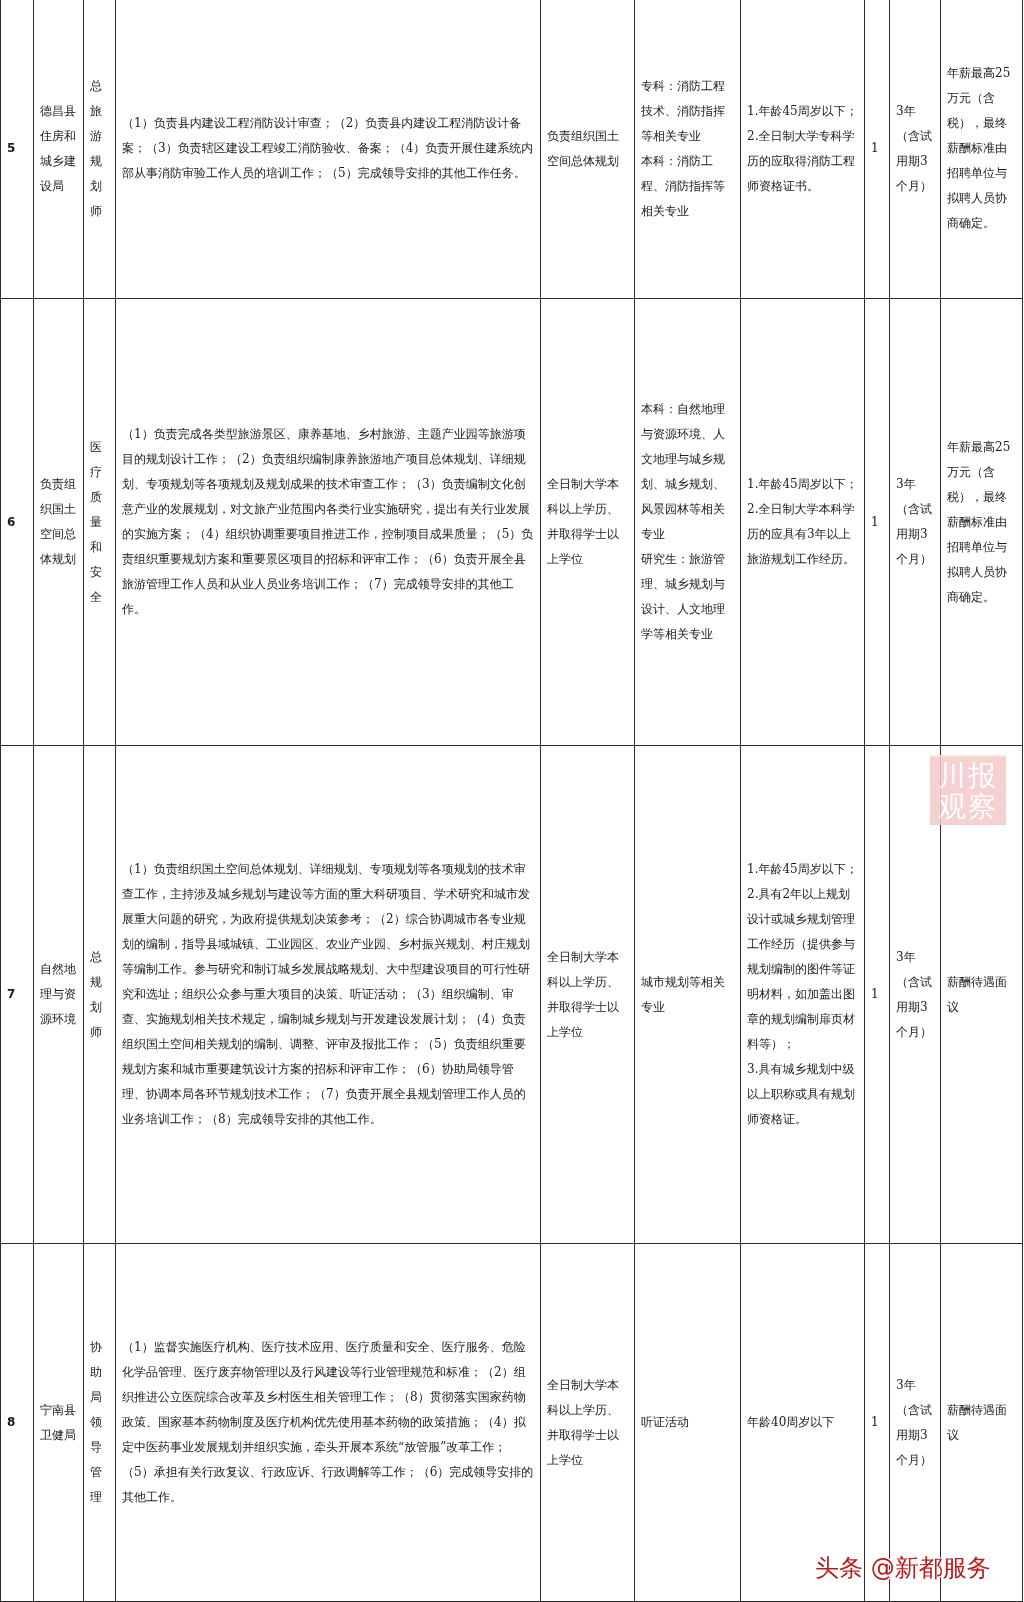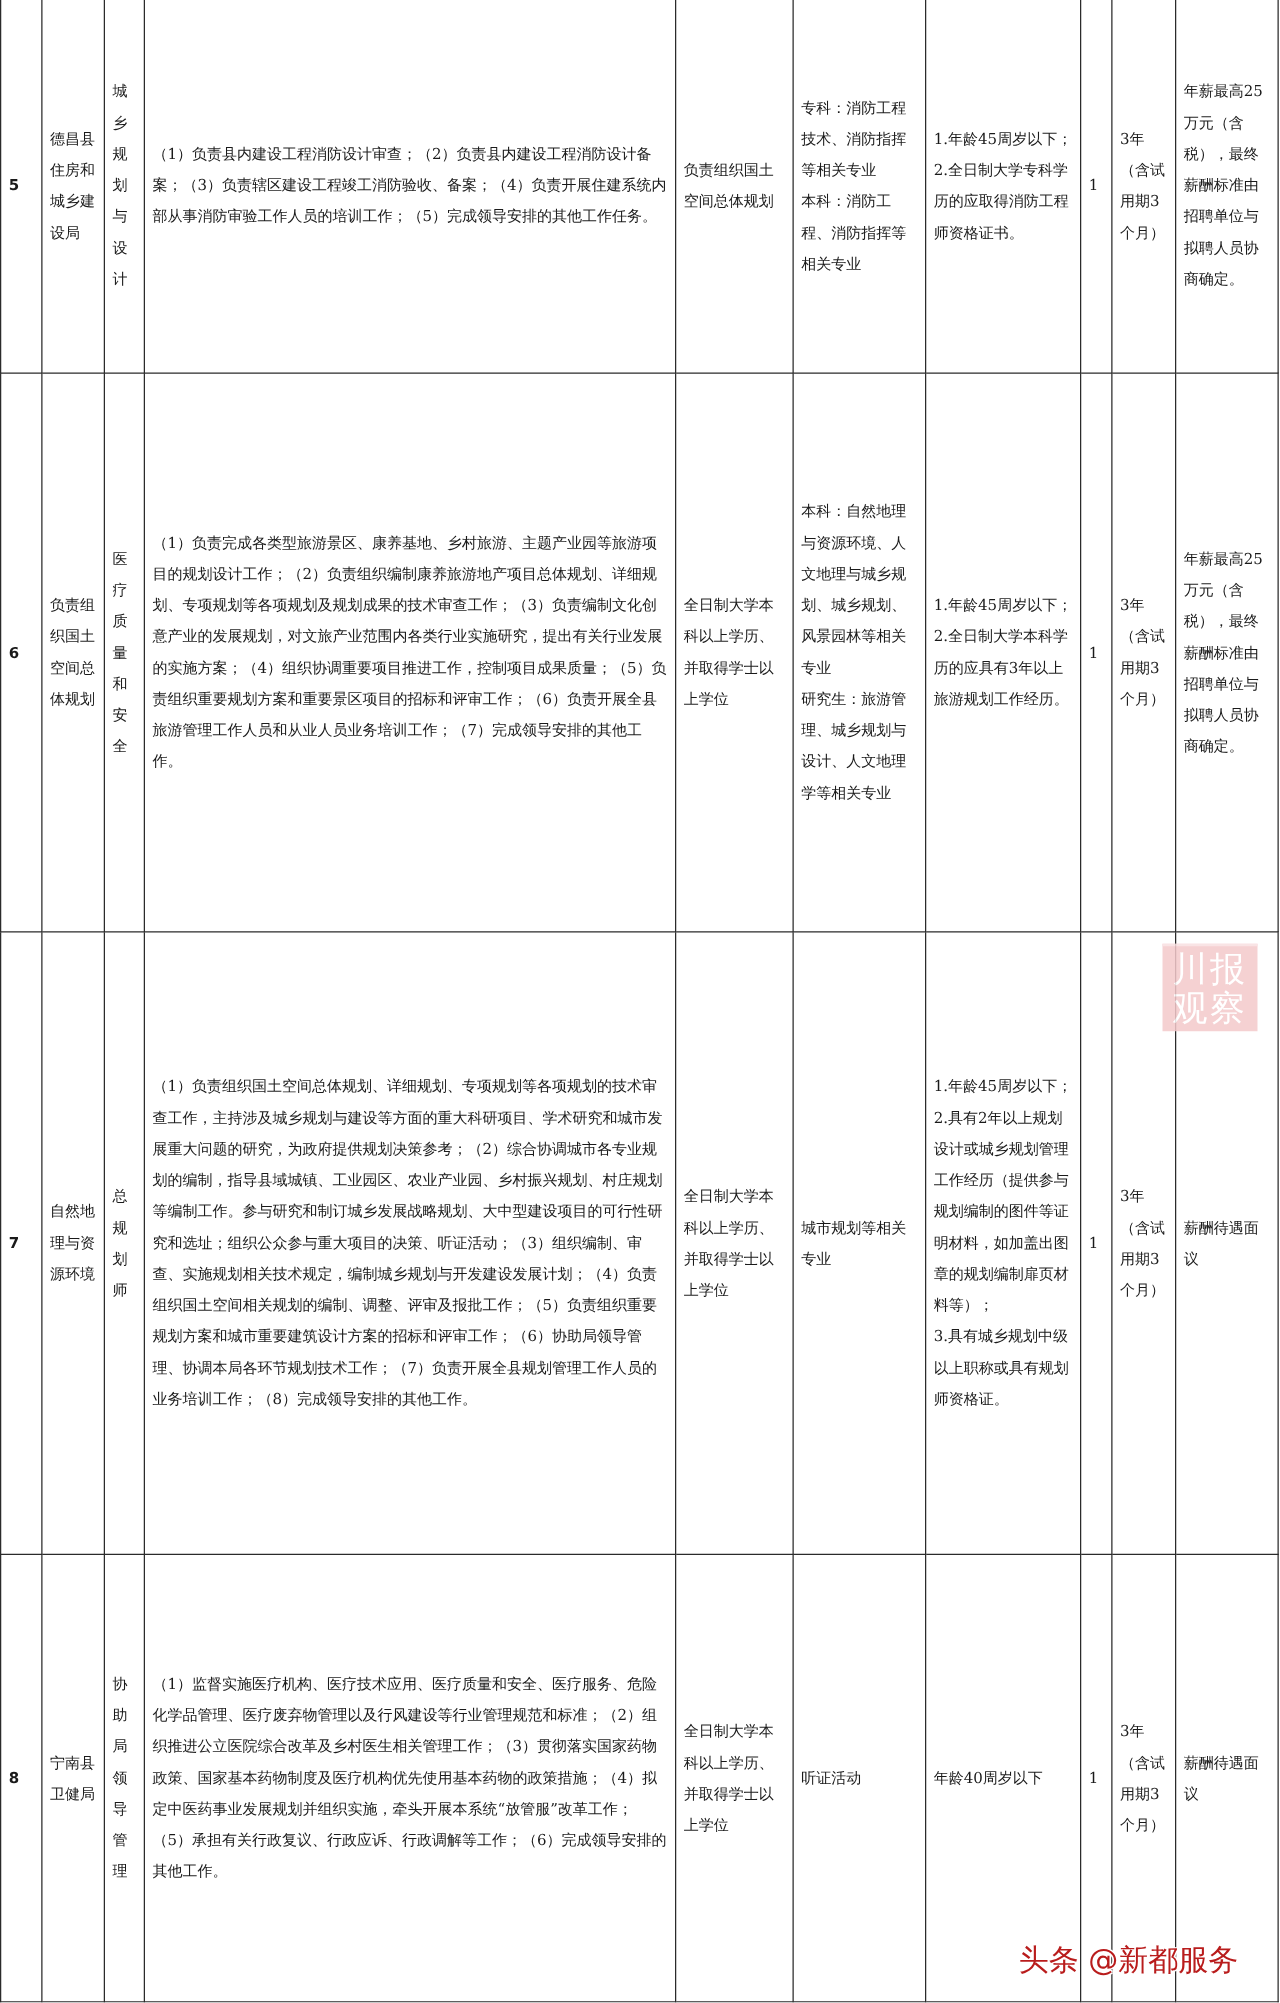--- a/index.html
+++ b/index.html
@@ -6,21 +6,21 @@
   body { width:1024px; height:1602px; position:relative; overflow:hidden;
          font-family:"DejaVu Serif", "Liberation Serif", serif; color:#1a1a1a; }
   table.jobs { position:absolute; left:0; top:-2px; border-collapse:collapse; table-layout:fixed; width:1022px; }
   table.jobs td { border:1.5px solid #2b2b2b; vertical-align:middle; padding:0 6px; font-size:12px; line-height:25px; word-break:break-all; }
   td.no { font-family:"DejaVu Sans", "Liberation Sans", sans-serif; font-weight:bold; font-size:17px; padding-left:4px; }
   td.unit, td.post { padding:0 3px; }
   td.duty { padding:0 6px 0 7px; }
   td.count { text-align:left; padding-left:6px; }
   .pre { white-space:pre-line; }
   .stamp { position:absolute; left:930px; top:755px; width:76px; height:70px; background:#f4c9cb;
-           opacity:0.85; color:#ffffff; font-family:Liberation Sans, sans-serif; font-size:28px; line-height:31px;
+           opacity:0.85; color:#ffffff; font-family:Liberation Serif, serif; font-size:28px; line-height:31px;
            text-align:center; border-top:2px solid #f9e0e1; box-sizing:border-box; padding-top:3px; letter-spacing:2px; }
   .watermark { position:absolute; left:815px; top:1552px; font-family:"DejaVu Sans", sans-serif; font-size:24px;
                color:#b91c1c; text-shadow:1px 1px 0 #fff, -1px -1px 0 #fff, 1px -1px 0 #fff, -1px 1px 0 #fff; }
 </style>
 </head>
 <body>
 
 <table class="jobs">
   <colgroup>
     <col style="width:33px">
@@ -31,21 +31,21 @@
       <col style="width:106px">
       <col style="width:124px">
       <col style="width:25px">
     <col style="width:51px">
       <col style="width:82px">
   </colgroup>
   <tbody>
       <tr style="height:300px">
     <td class="no">5</td>
     <td class="unit">德昌县住房和城乡建设局</td>
-    <td class="post">城乡规划与设计</td>
+    <td class="post">总旅游规划师</td>
     <td class="duty">（1）负责县内建设工程消防设计审查；（2）负责县内建设工程消防设计备案；（3）负责辖区建设工程竣工消防验收、备案；（4）负责开展住建系统内部从事消防审验工作人员的培训工作；（5）完成领导安排的其他工作任务。</td>
     <td>负责组织国土空间总体规划</td>
     <td class="pre">专科：消防工程技术、消防指挥等相关专业
 本科：消防工程、消防指挥等相关专业</td>
     <td class="pre">1.年龄45周岁以下；
 2.全日制大学专科学历的应取得消防工程师资格证书。</td>
     <td class="count">1</td>
     <td>3年（含试用期3个月）</td>
     <td>年薪最高25万元（含税），最终薪酬标准由招聘单位与拟聘人员协商确定。</td>
   </tr>
@@ -74,21 +74,21 @@
 2.具有2年以上规划设计或城乡规划管理工作经历（提供参与规划编制的图件等证明材料，如加盖出图章的规划编制扉页材料等）；
 3.具有城乡规划中级以上职称或具有规划师资格证。</td>
     <td class="count">1</td>
     <td>3年（含试用期3个月）</td>
     <td>薪酬待遇面议</td>
   </tr>
   <tr style="height:358px">
     <td class="no">8</td>
     <td class="unit">宁南县卫健局</td>
     <td class="post">协助局领导管理</td>
-    <td class="duty">（1）监督实施医疗机构、医疗技术应用、医疗质量和安全、医疗服务、危险化学品管理、医疗废弃物管理以及行风建设等行业管理规范和标准；（2）组织推进公立医院综合改革及乡村医生相关管理工作；（3）贯彻落实国家药物政策、国家基本药物制度及医疗机构优先使用基本药物的政策措施；（4）拟定中医药事业发展规划并组织实施，牵头开展本系统“放管服”改革工作；（5）承担有关行政复议、行政应诉、行政调解等工作；（6）完成领导安排的其他工作。</td>
+    <td class="duty">（1）监督实施医疗机构、医疗技术应用、医疗质量和安全、医疗服务、危险化学品管理、医疗废弃物管理以及行风建设等行业管理规范和标准；（2）组织推进公立医院综合改革及乡村医生相关管理工作；（8）贯彻落实国家药物政策、国家基本药物制度及医疗机构优先使用基本药物的政策措施；（4）拟定中医药事业发展规划并组织实施，牵头开展本系统“放管服”改革工作；（5）承担有关行政复议、行政应诉、行政调解等工作；（6）完成领导安排的其他工作。</td>
     <td>全日制大学本科以上学历、并取得学士以上学位</td>
     <td class="pre">听证活动</td>
     <td class="pre">年龄40周岁以下</td>
     <td class="count">1</td>
     <td>3年（含试用期3个月）</td>
     <td>薪酬待遇面议</td>
   </tr>
 </tbody>
   </table>
 

